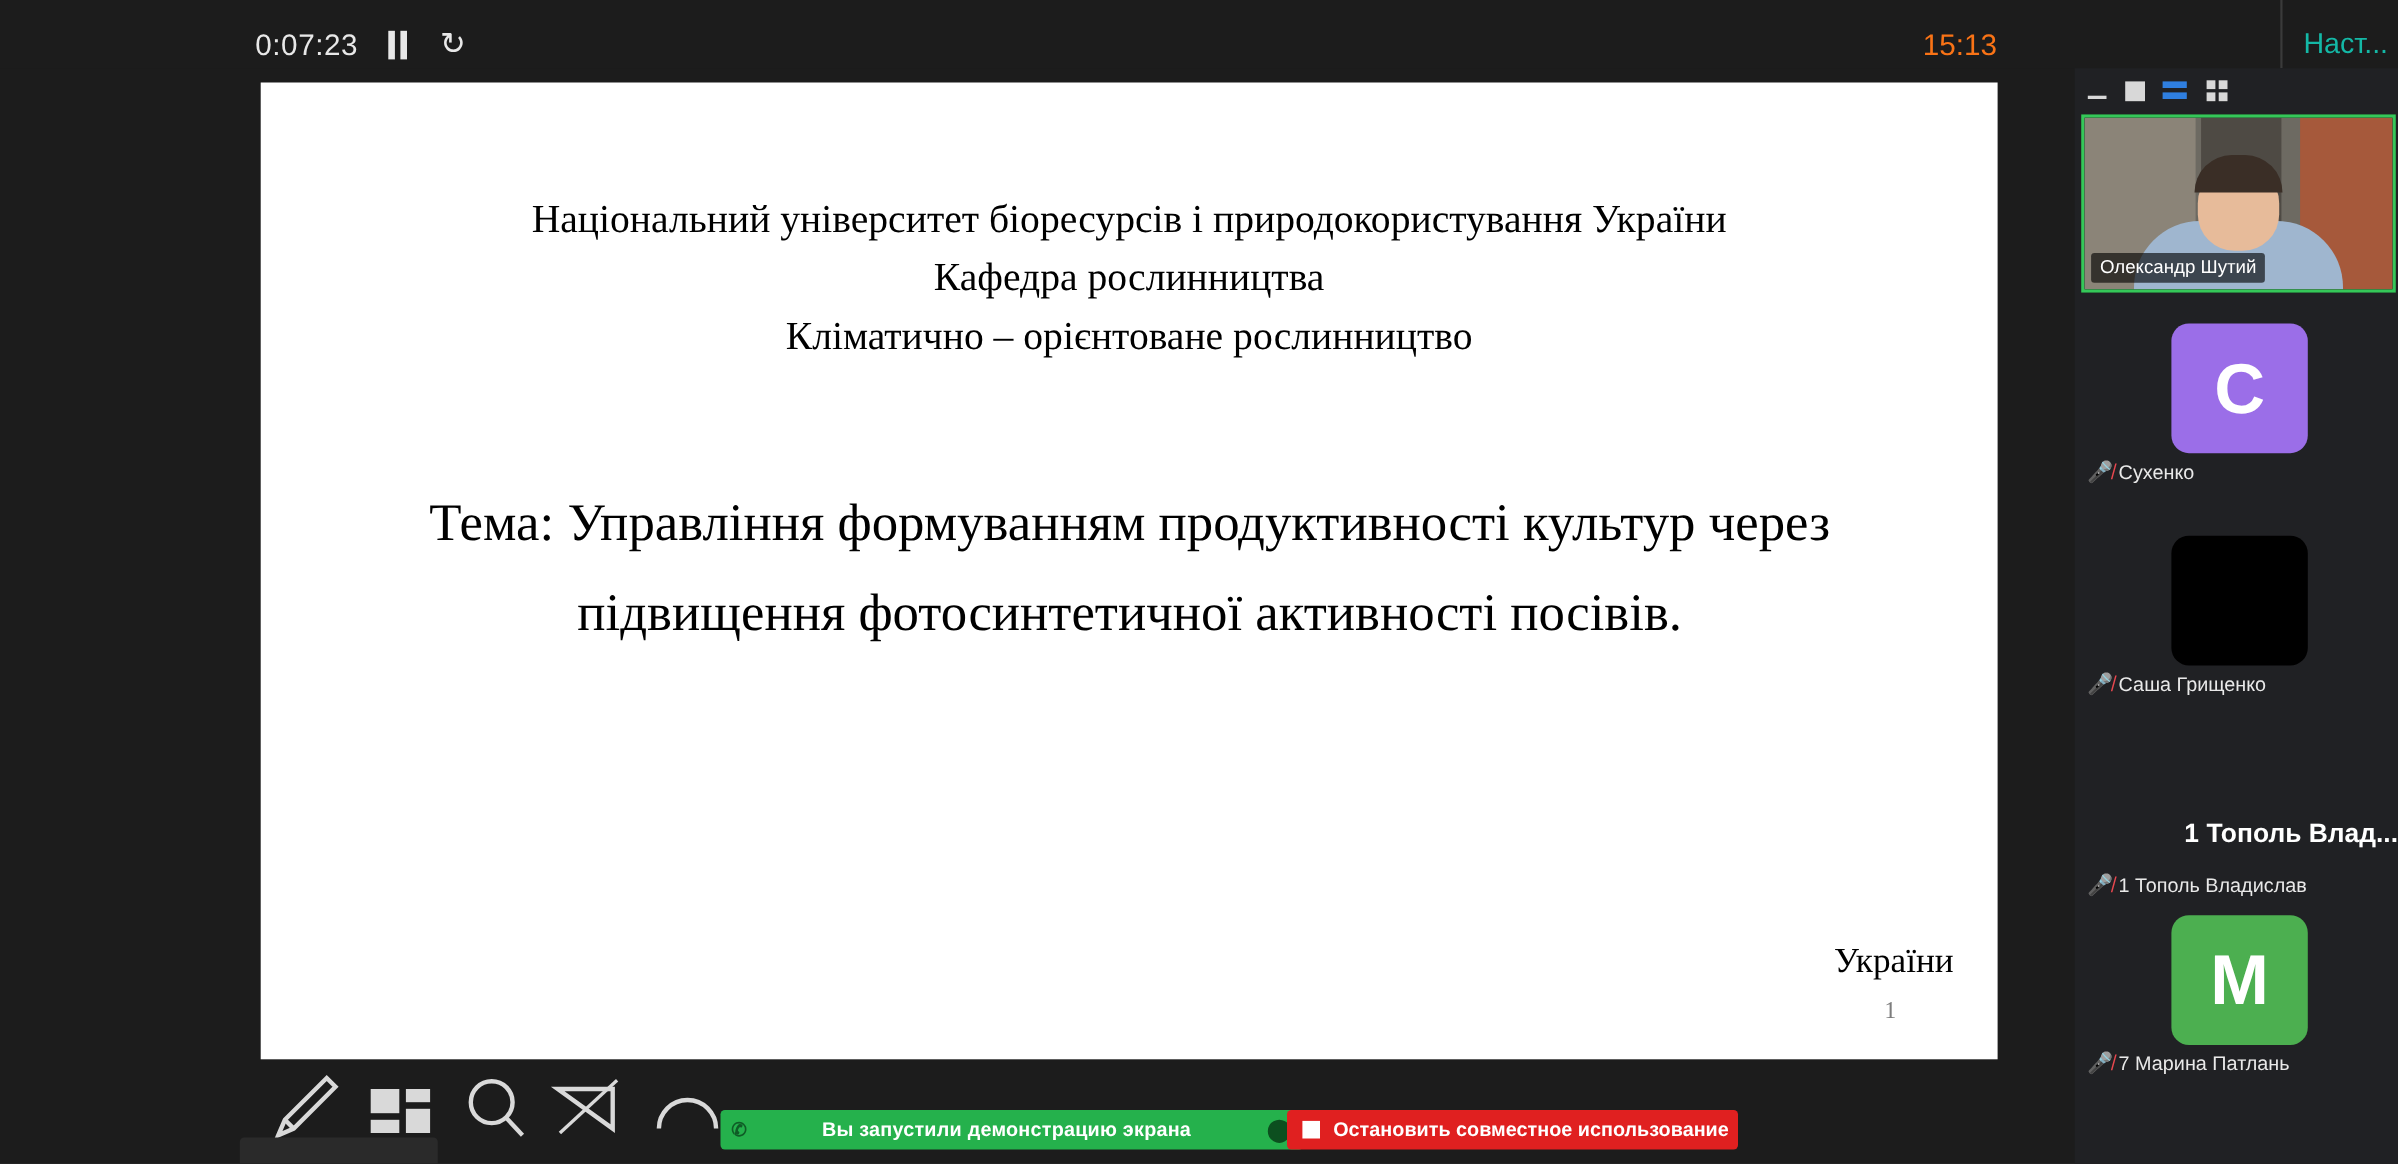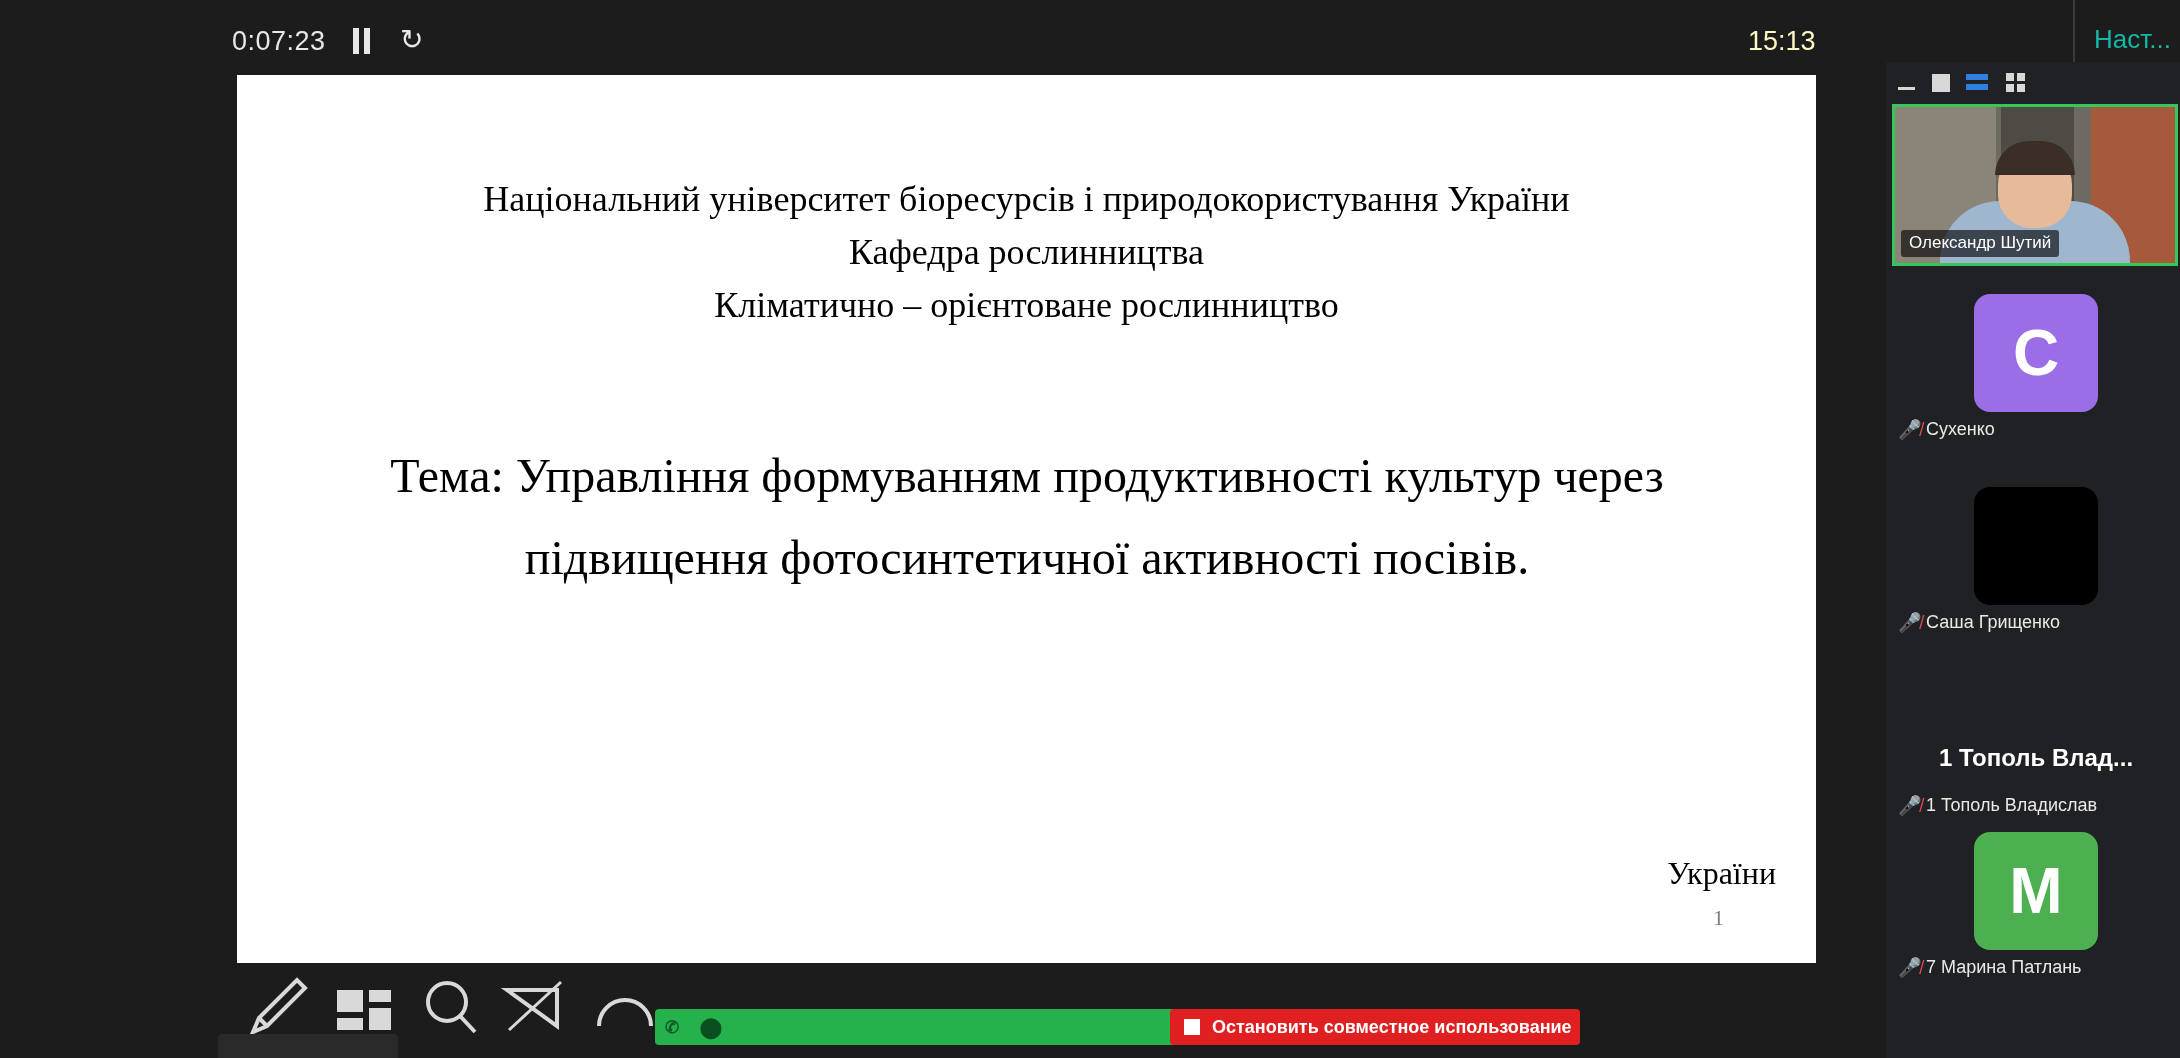--- a/index.html
+++ b/index.html
@@ -49,21 +49,21 @@
     position: absolute;
     left: 400px; top: 26px;
     font-size: 28px;
     color: #e8e8e8;
     line-height: 28px;
   }
   .clock {
     position: absolute;
     left: 1748px; top: 26px;
     font-size: 27px;
-    color: #fef9c3;
+    color: #f97316;
   }
   .settings-label {
     position: absolute;
     left: 2094px; top: 24px;
     font-size: 26px;
     color: #14b8a6;
     white-space: nowrap;
   }
   .vert-divider {
     position: absolute;
@@ -265,21 +265,21 @@
     width: 22px;
     color: #e8484f;
     font-size: 19px;
     margin-right: 6px;
     flex: 0 0 auto;
     line-height: 1;
   }
   .big-name {
     position: absolute;
     width: 288px;
-    text-align: center;
+    text-align: right;
     color: #ffffff;
     font-size: 24px;
     font-weight: bold;
     white-space: nowrap;
     overflow: hidden;
   }
 
   
   .cam-bg { position:absolute; inset:0; background:#6d6a62; }
   .cam-wallL { position:absolute; left:0; top:0; width:36%; height:100%; background:#8b8478; }
@@ -358,20 +358,21 @@
 
   <div class="tool" style="left:344px;">
     <svg width="86" height="80" viewBox="0 0 86 80">
       <path d="M18 58 A26 26 0 0 1 70 58" fill="none" stroke="#d9d9d9" stroke-width="4"></path>
     </svg>
   </div>
 </div>
 
 <div class="share-bar">
   <div class="phone">✆</div>
+  <div class="share-text">Вы запустили демонстрацию экрана</div>
   <div class="shield">⬤</div>
 </div>
 
 <div class="stop-share">
   <div class="stop-square"></div>
   <div>Остановить совместное использование</div>
 </div>
 
 <div class="taskbar-nub"></div>
 

